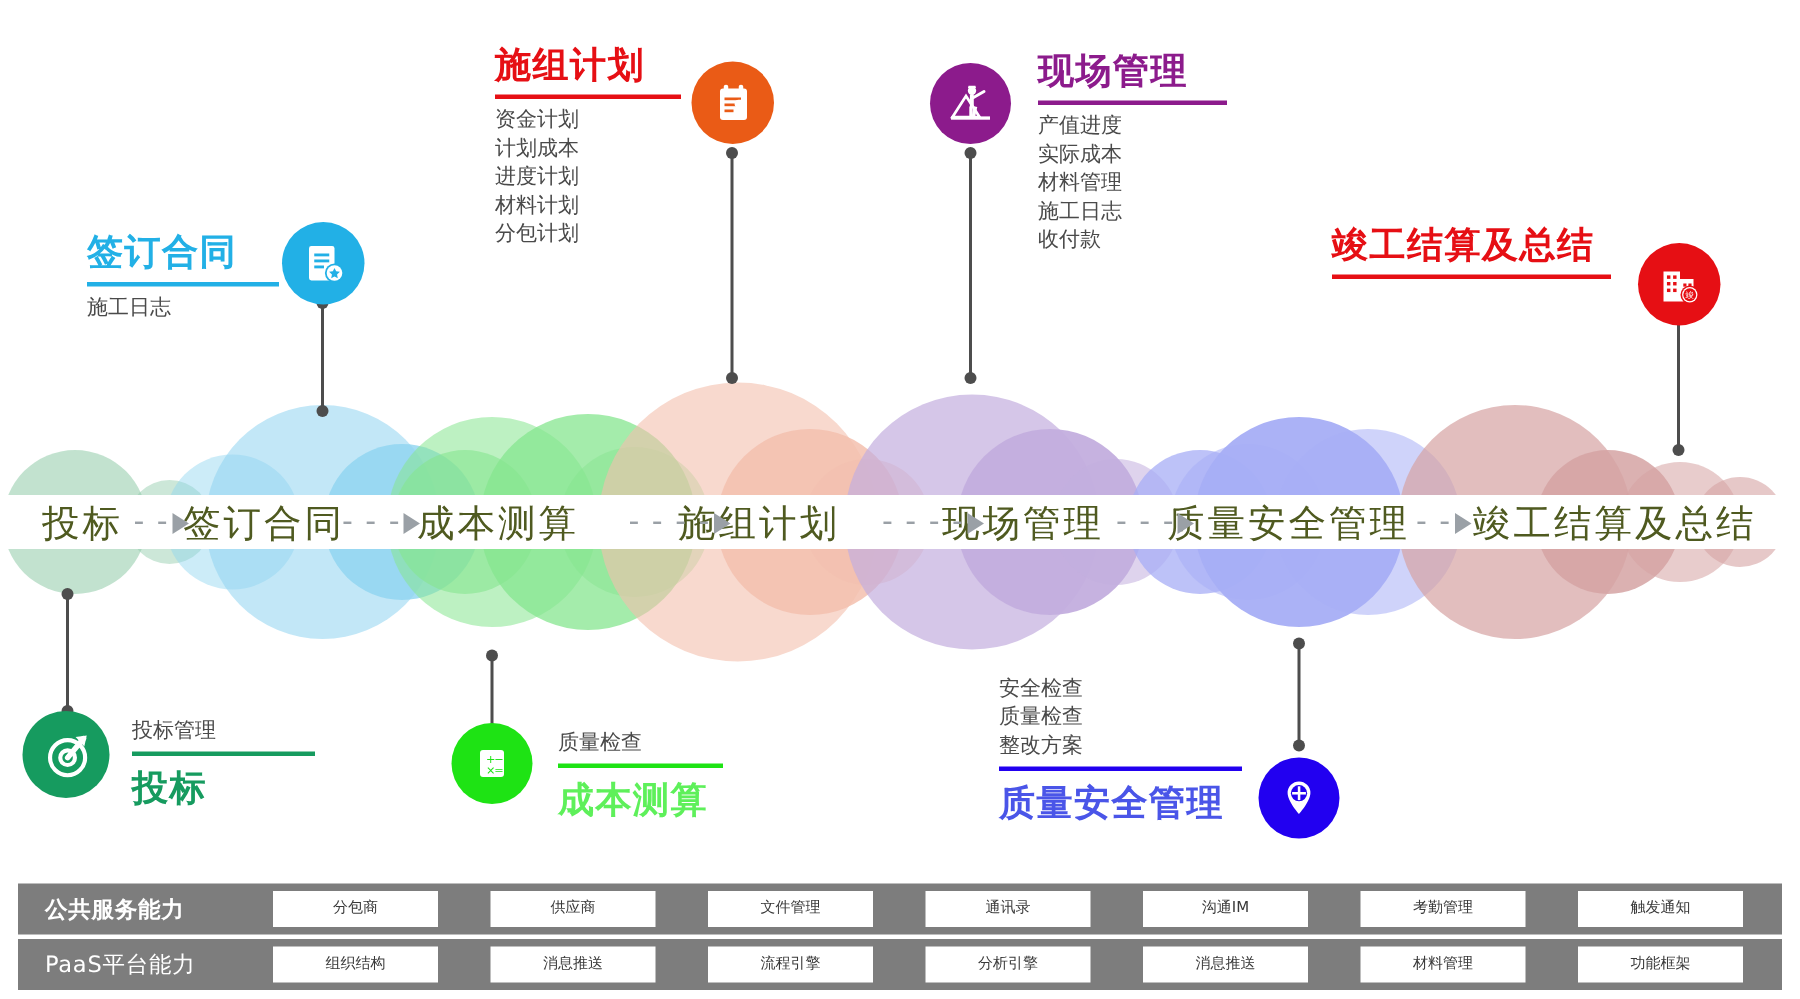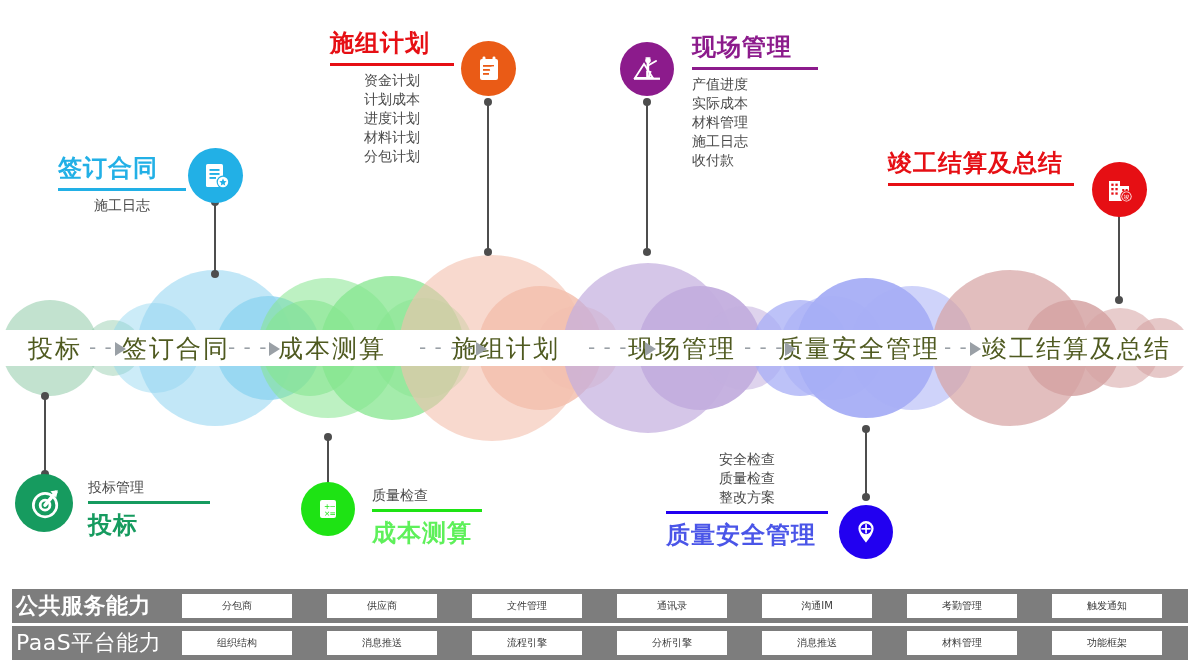--- a/index.html
+++ b/index.html
@@ -37,21 +37,21 @@
     width:0;height:0;border-left:11px solid #9aa0a6;
     border-top:7px solid transparent;border-bottom:7px solid transparent;
     margin-left:2px;
   }
 
   
   .callout{position:absolute;}
   .co-title{font-size:24px;font-weight:bold;letter-spacing:1px;white-space:nowrap;}
   .co-rule{height:3px;margin:4px 0 5px 0;}
   .co-sub{font-size:14px;color:#4a4a4a;line-height:19px;white-space:nowrap;}
-  .co-sub-r{text-align:center;}
+  .co-sub-r{text-align:left;}
   .co-sub-l{text-align:left;}
 
   
   .iconc{
     position:absolute;border-radius:50%;
     display:flex;align-items:center;justify-content:center;
   }
   .iconc svg{display:block;}
 
   
@@ -61,22 +61,22 @@
   .conn .d1{top:0;}
 
   
   .ptable{position:absolute;left:12px;width:1176px;}
   .prow{
     display:flex;align-items:center;
     background:#7d7d7d;height:34px;
     margin-bottom:3px;
   }
   .prow-label{
-    color:#ffffff;font-size:22px;font-weight:bold;
-    width:170px;padding-left:4px;box-sizing:border-box;
+    color:#ffffff;font-size:15px;font-weight:bold;
+    width:170px;padding-left:18px;box-sizing:border-box;
     white-space:nowrap;letter-spacing:0.5px;
   }
   .prow.paas .prow-label{font-weight:normal;}
   .cells{display:flex;flex:1;justify-content:space-between;padding-right:26px;}
   .pcell{
     background:#ffffff;color:#3a3a3a;font-size:10px;
     height:24px;line-height:24px;text-align:center;
     width:110px;white-space:nowrap;
   }
 </style>

